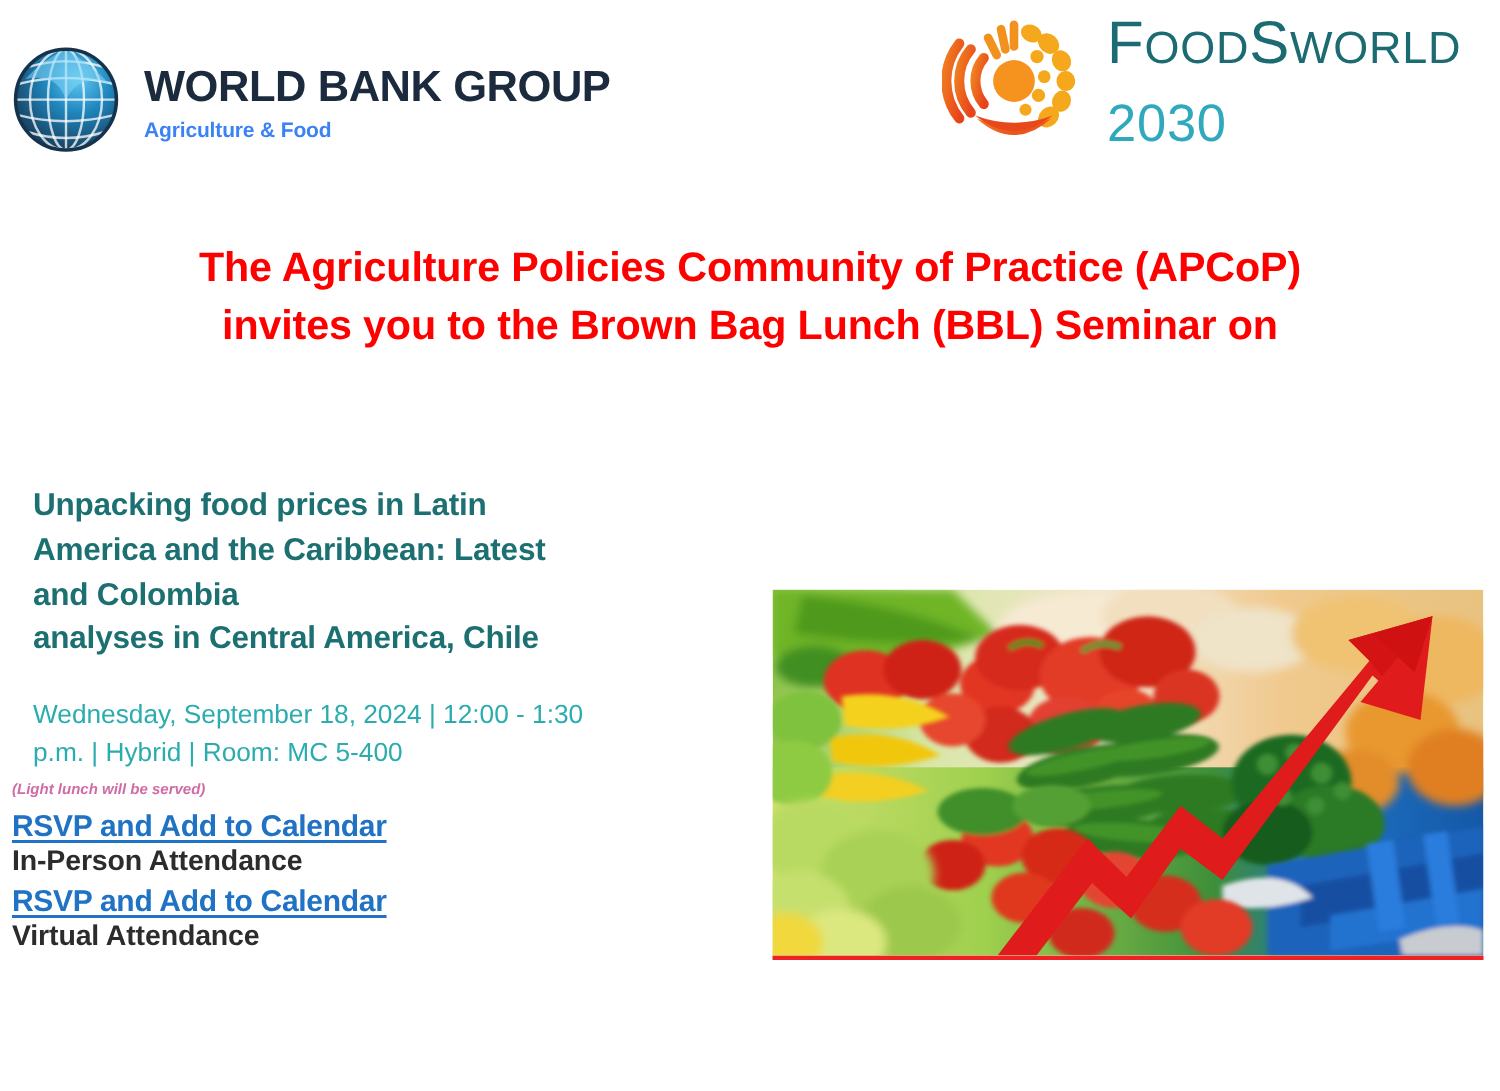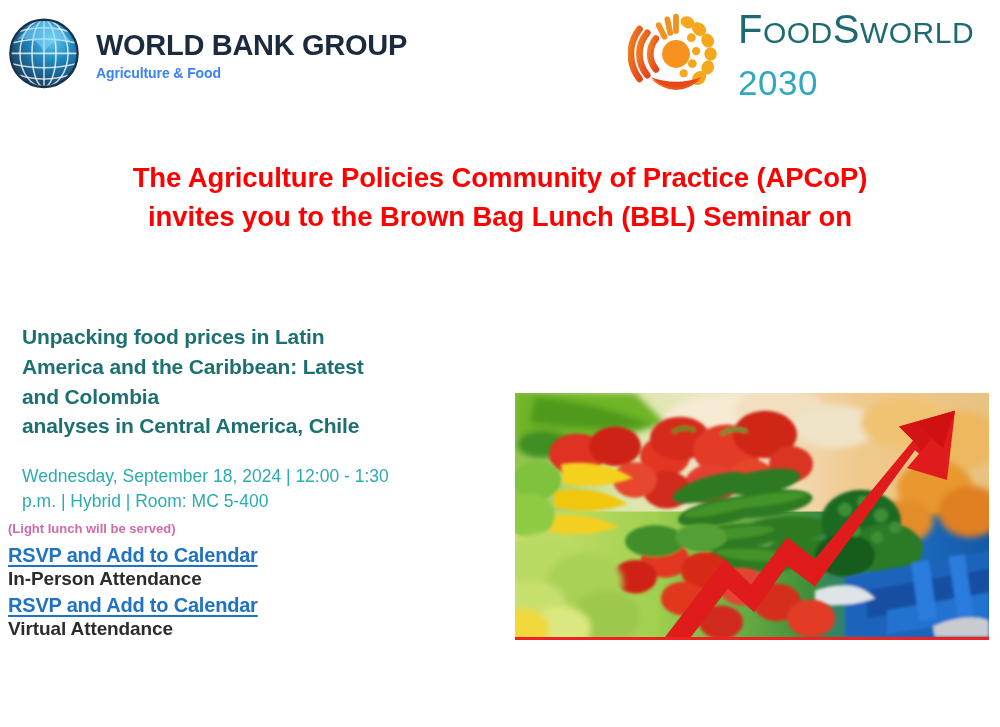--- a/index.html
+++ b/index.html
@@ -22,21 +22,21 @@
     position: absolute;
     top: 0; left: 0;
     width: 1000px;
     height: 112px;
   }
 
   
   .wbg-logo {
     position: absolute;
     left: 4px;
-    top: 11px;
+    top: 24px;
     display: flex;
     align-items: center;
     gap: 12px;
   }
   .wbg-globe { width: 80px; height: 84px; flex: none; }
   .wbg-text { display: flex; flex-direction: column; line-height: 1; padding-top: 4px; }
   .wbg-title {
     font-size: 29px;
     font-weight: bold;
     letter-spacing: -0.3px;
@@ -119,21 +119,22 @@
     color: #2bacaf;
     font-size: 17.5px;
     line-height: 1.42;
     padding: 0 14px;
   }
   .event-details .ed-line { display: block; }
 
   .lunch-note {
     margin-top: 7px;
     color: #d06ba6;
-    font-size: 13px;
+    font-size: 10px;
+    font-style: italic;
     font-weight: bold;
   }
 
   .rsvp-block { margin-top: 8px; }
 
   .rsvp-link {
     display: inline-block;
     color: #2072c4;
     font-size: 20px;
     font-weight: bold;

